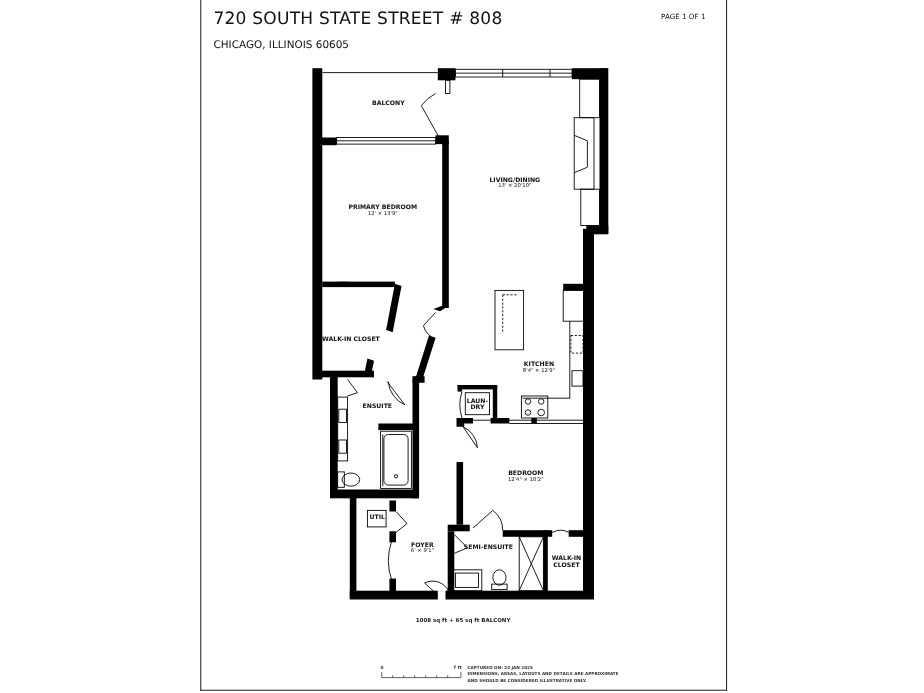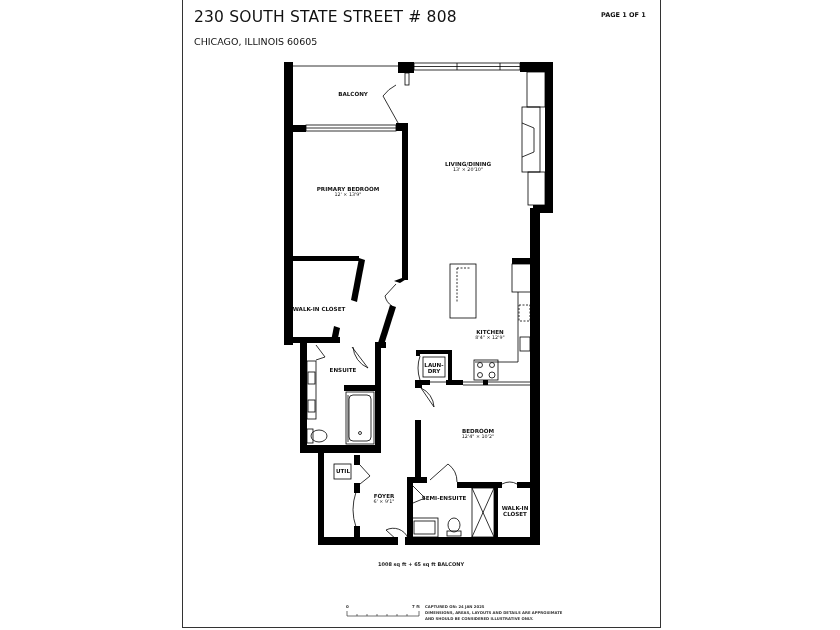--- a/index.html
+++ b/index.html
@@ -1,33 +1,33 @@
 <!DOCTYPE html>
 <html><head>
 <meta charset="utf-8">
 <style>
   html, body { margin:0; padding:0; background:#ffffff; }
   body { width:840px; height:630px; position:relative; overflow:hidden; font-family:"DejaVu Sans", sans-serif; }
   .page { position:absolute; left:182px; top:0px; width:479px; height:628px; border-left:1px solid #333; border-right:1px solid #333; border-bottom:1px solid #333; box-sizing:border-box; background:#fff; }
   .title { position:absolute; left:194px; top:8px; font-size:15.5px; color:#111; letter-spacing:0.2px; white-space:nowrap; }
   .subtitle { position:absolute; left:194px; top:36px; font-size:9.5px; color:#111; white-space:nowrap; }
-  .pageno { position:absolute; left:601px; top:11px; font-size:6.5px; color:#111; font-weight:bold; white-space:nowrap; }
+  .pageno { position:absolute; left:601px; top:11px; font-size:6.5px; color:#111; font-weight:normal; white-space:nowrap; }
   svg.plan { position:absolute; left:0; top:0; }
   .lbl { position:absolute; font-size:5.6px; font-weight:bold; color:#111; text-align:center; white-space:nowrap; transform:translateX(-50%); line-height:1.15; }
   .dim { font-size:4.8px; font-weight:normal; display:block; }
   .area { position:absolute; left:421px; top:561px; transform:translateX(-50%); font-size:5px; font-weight:bold; color:#222; white-space:nowrap; }
   .notes { position:absolute; left:425px; top:604px; font-size:3.8px; font-weight:bold; color:#333; line-height:1.55; white-space:nowrap; }
   .scale-lbl { position:absolute; font-size:4px; color:#333; font-weight:bold; }
 </style>
 </head>
 <body>
 
 <div class="page"></div>
 
-<div class="title">230 SOUTH STATE STREET # 808</div>
+<div class="title">720 SOUTH STATE STREET # 808</div>
 <div class="subtitle">CHICAGO, ILLINOIS 60605</div>
 <div class="pageno">PAGE 1 OF 1</div>
 
 <svg class="plan" width="840" height="630" viewBox="0 0 840 630">
   <g fill="#000" stroke="none">
 
     <rect x="284" y="62" width="9" height="283"></rect>
 
     <rect x="398" y="62" width="16" height="11"></rect>
 

